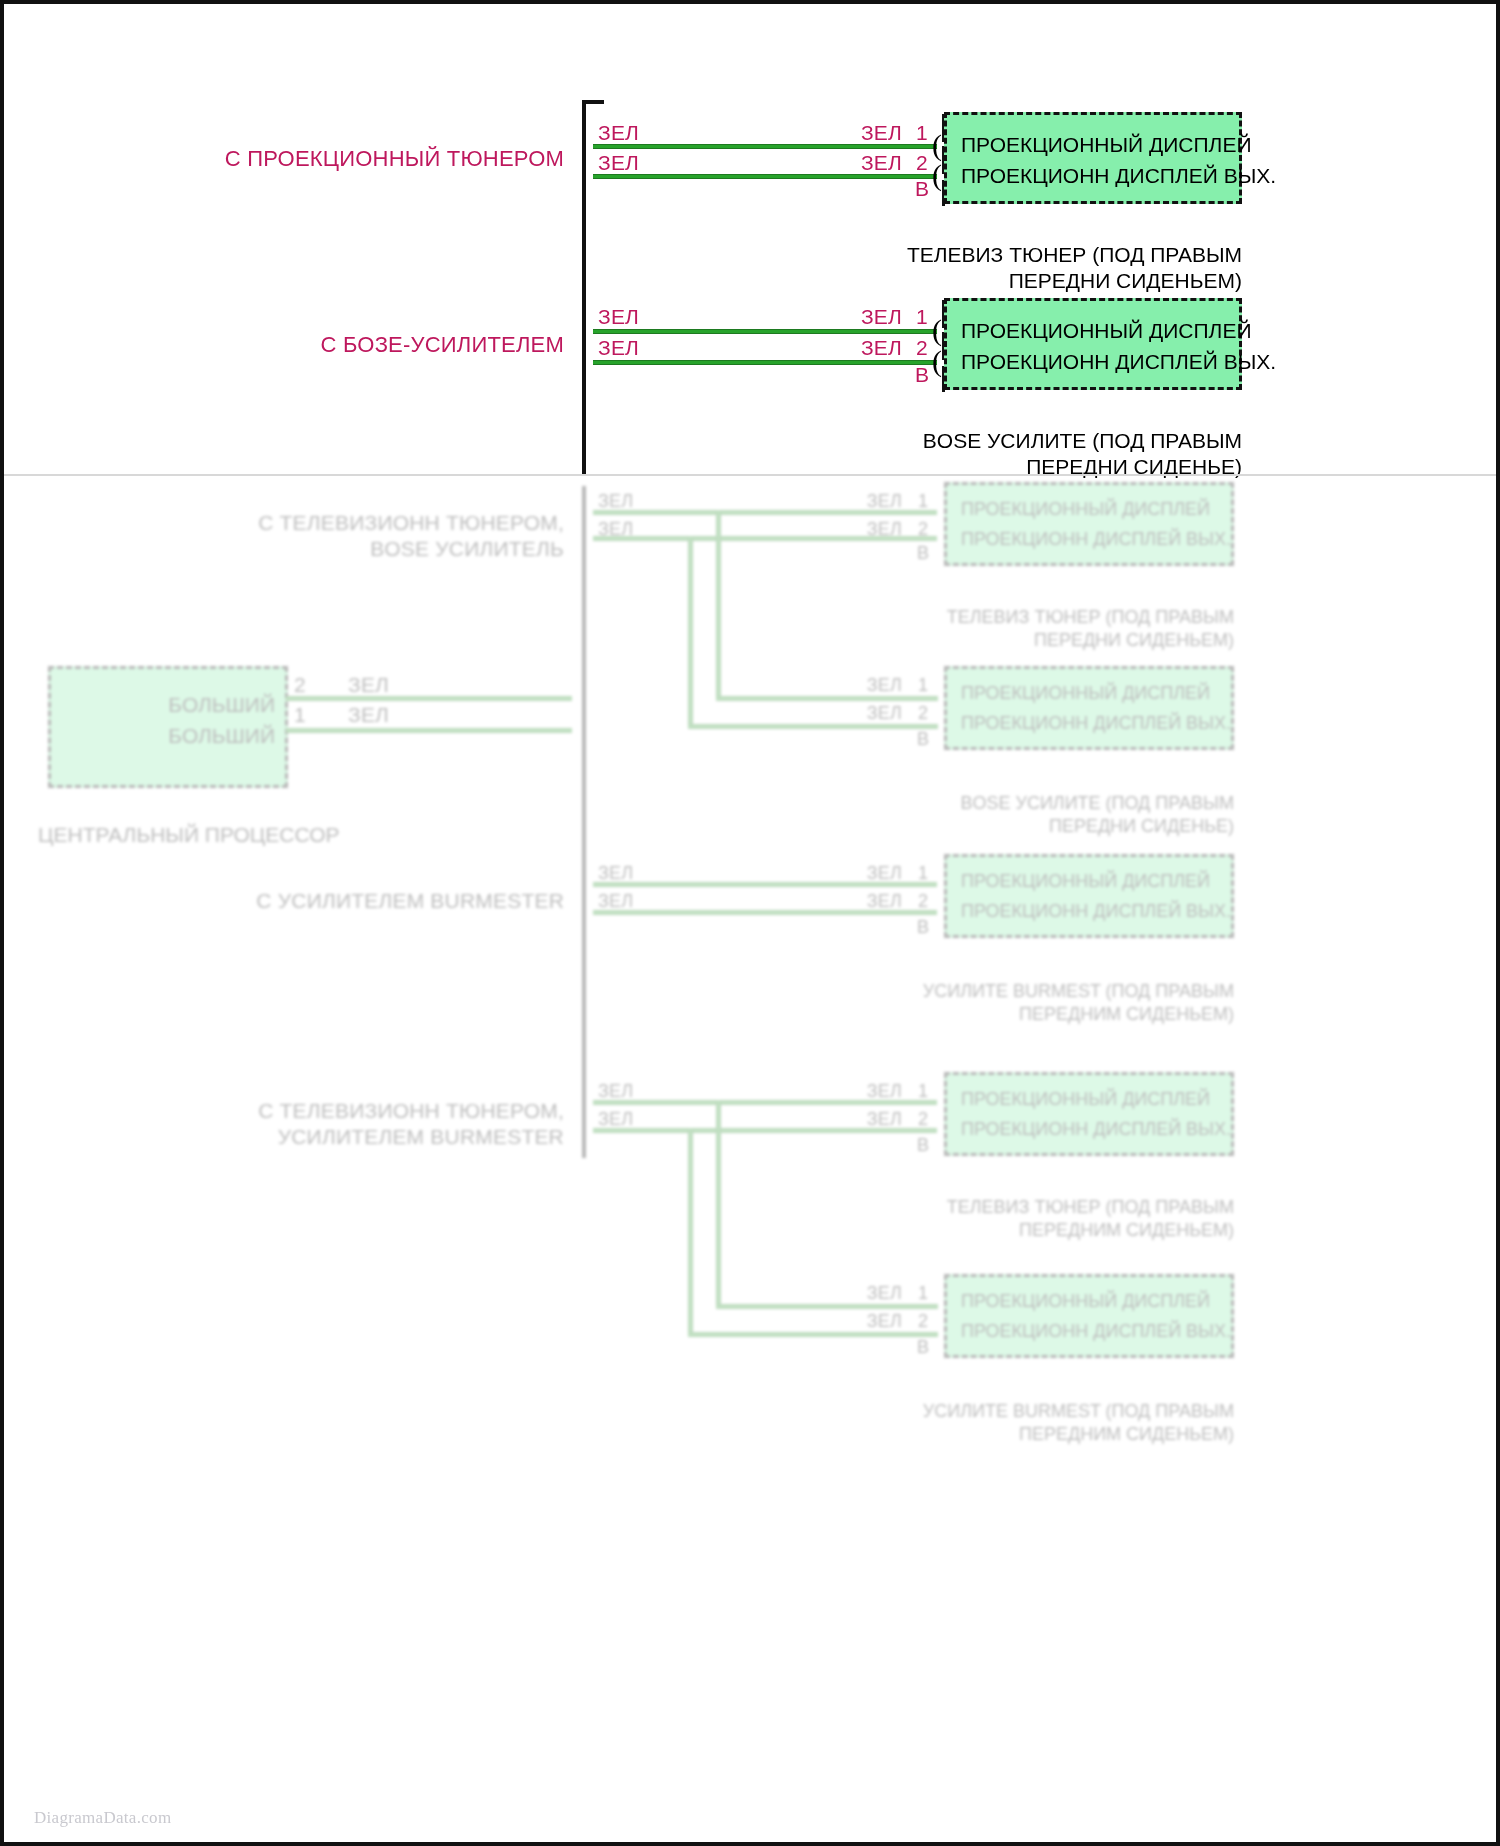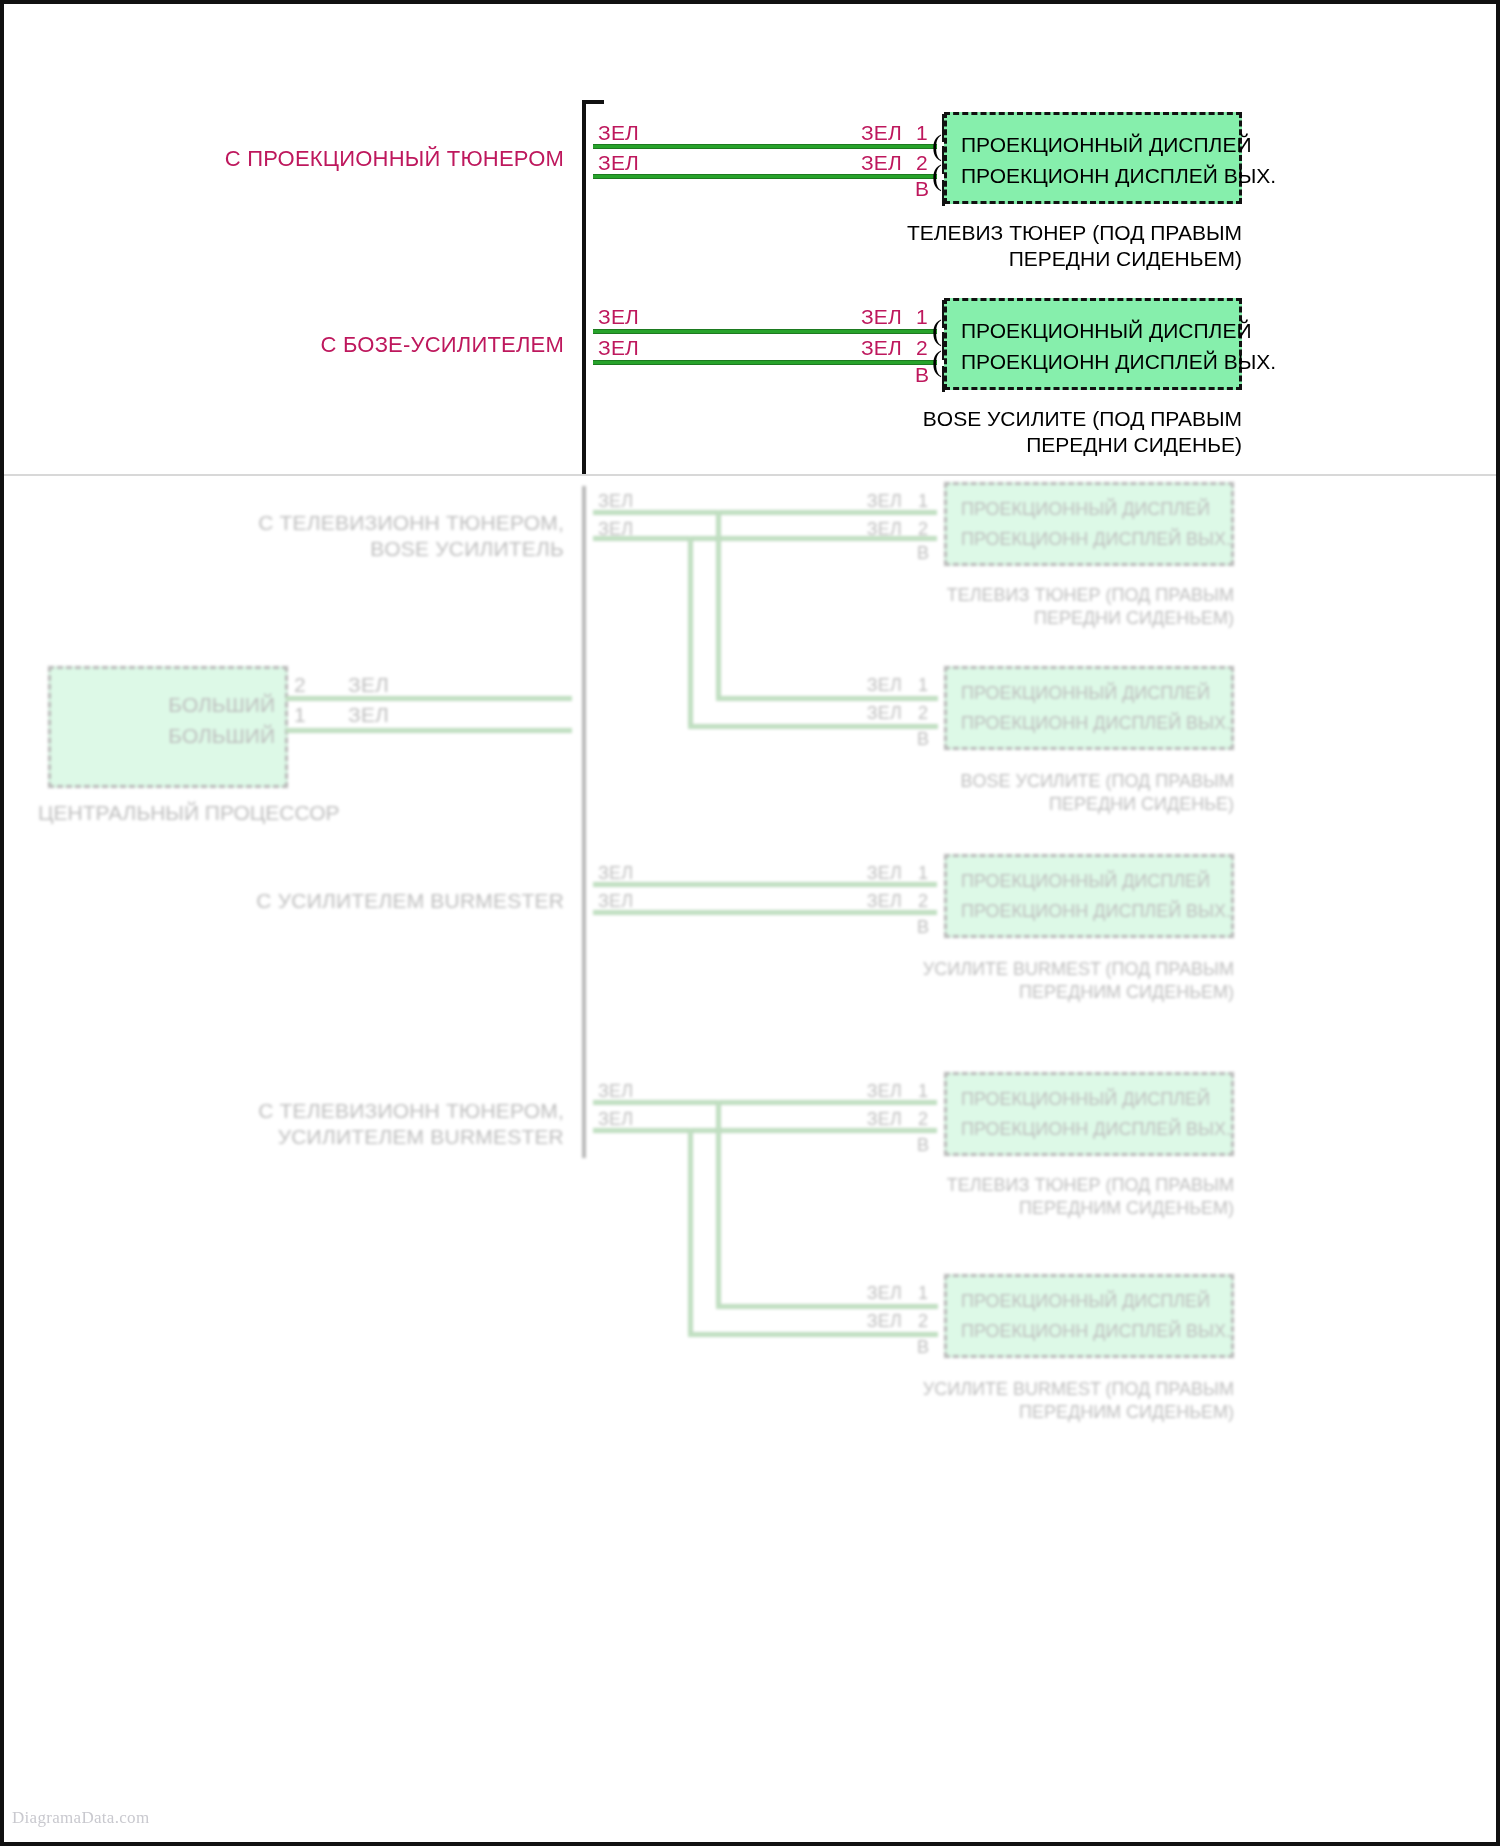--- a/index.html
+++ b/index.html
@@ -65,20 +65,21 @@
     color:#000;
     white-space:nowrap;
   }
   .compcap{
     position:absolute;
     text-align:right;
     font-size:21px;
     line-height:26px;
     color:#000;
     white-space:pre;
+    margin-top:22px;
   }
 
   
   .brk{
     position:absolute;
     font-size:30px;
     line-height:30px;
     color:#000;
     font-family:"Liberation Serif",serif;
   }
@@ -110,21 +111,21 @@
   }
   #lower .txt,#lower .compcap,#lower .compbox .row{color:#222;}
 
   
   #divider{
     position:absolute;left:0;top:470px;width:1492px;height:2px;background:#d8d8d8;
   }
 
   .watermark{
     position:absolute;
-    left:8px;bottom:14px;
+    left:30px;bottom:14px;
     font-size:17px;
     color:#c9c9cf;
     letter-spacing:0.3px;
     font-family:"Liberation Serif",serif;
   }
 </style>
 </head>
 <body>
 
 <div id="page">

